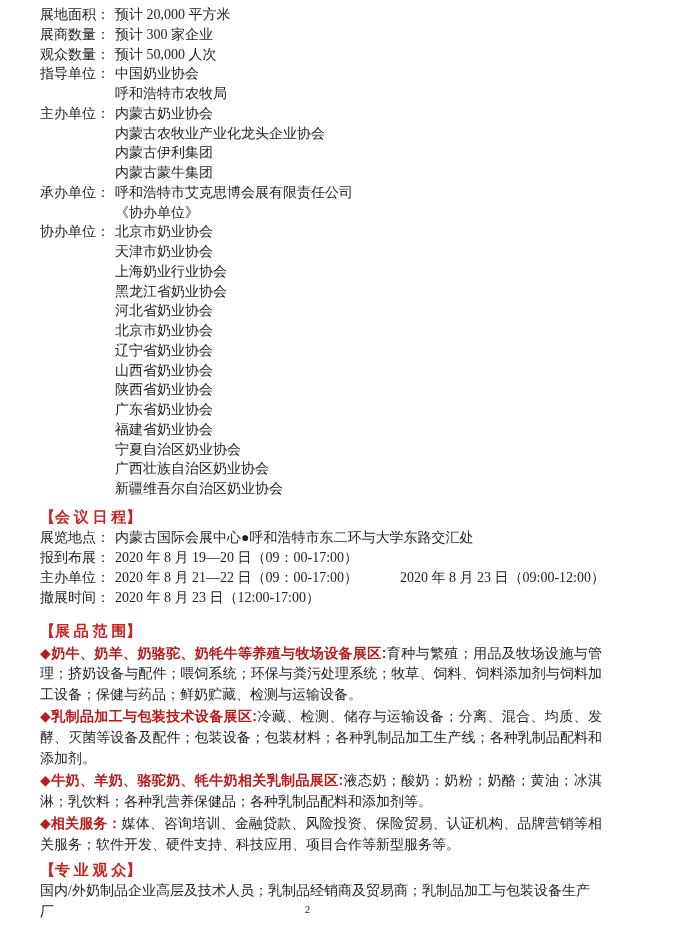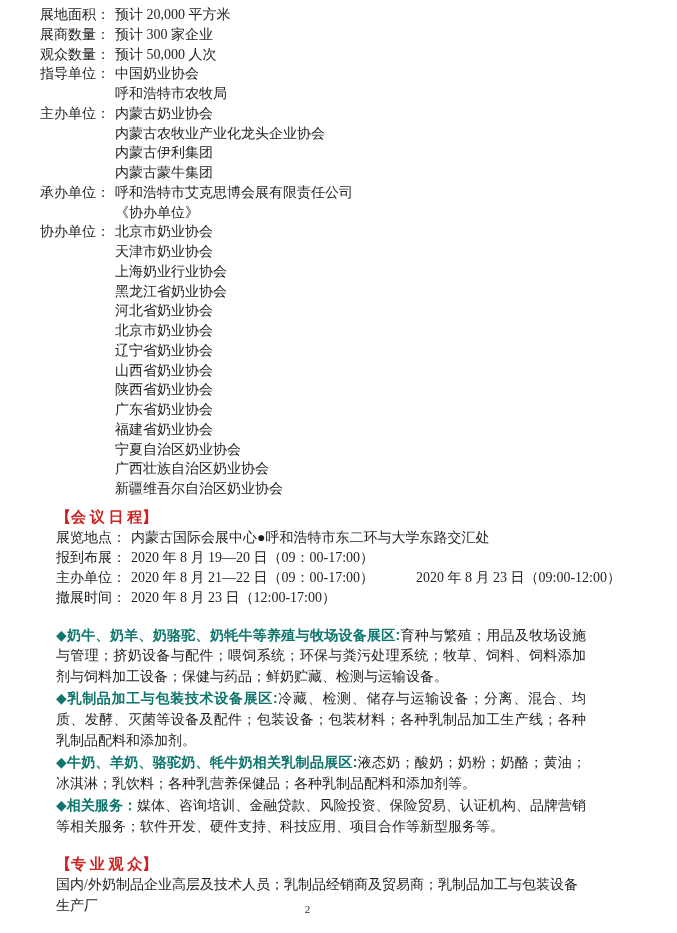--- a/index.html
+++ b/index.html
@@ -5,35 +5,35 @@
   :root{ --red:#ce2121; --ink:#1f1f1f; }
   html,body{margin:0;padding:0;background:#ffffff;}
   .doc{
     width:615px;height:933px;box-sizing:border-box;position:relative;overflow:hidden;
     background:#ffffff;padding:5px 13px 0 40px;
     font-family:"Liberation Serif","DejaVu Serif",serif;
     font-size:14px;line-height:19.75px;color:var(--ink);
   }
   .info-line{white-space:nowrap;}
   .info-label{display:inline-block;width:75px;}
-  .sec{margin:16px;}
+  .sec{margin:0;}
   .sec-title{
     margin:0;font-size:15px;font-weight:700;color:var(--red);
     line-height:21px;font-family:"Liberation Serif","DejaVu Serif",serif;
   }
   #schedule-sec{margin-top:8px;}
   #exhibits-sec .sec-title{margin-bottom:1px;}
   #schedule-rows .info-line{line-height:20.2px;}
   #exhibits-sec{margin-top:12px;}
   #audience-sec{margin-top:4px;}
   .para{margin:0;text-align:justify;line-height:20.9px;}
   #audience-sec .para{text-align:left;}
   .lead{
     font-family:"Liberation Sans","DejaVu Sans",sans-serif;
-    font-weight:700;color:#0f766e;
+    font-weight:700;color:#b91c1c;
   }
   .sched-gap{display:inline-block;width:42px;}
   .page-number{
     position:absolute;left:0;right:0;bottom:17px;text-align:center;
     font-size:11px;line-height:14px;color:#2b2b2b;
   }
 </style>
 </head>
 <body>
 
@@ -71,20 +71,21 @@
     <h2 class="sec-title">【会 议 日 程】</h2>
     <div id="schedule-rows">
         <div class="info-line"><span class="info-label">展览地点：</span><span>内蒙古国际会展中心●呼和浩特市东二环与大学东路交汇处</span></div>
         <div class="info-line"><span class="info-label">报到布展：</span><span>2020 年 8 月 19—20 日（09：00-17:00）</span></div>
         <div class="info-line"><span class="info-label">主办单位：</span><span>2020 年 8 月 21—22 日（09：00-17:00）</span><span class="sched-gap"></span><span>2020 年 8 月 23 日（09:00-12:00）</span></div>
         <div class="info-line"><span class="info-label">撤展时间：</span><span>2020 年 8 月 23 日（12:00-17:00）</span></div>
       </div>
   </section>
 
   <section class="sec" id="exhibits-sec">
+    <h2 class="sec-title">【展 品 范 围】</h2>
     <div id="exhibit-items">
         <p class="para"><span class="lead">◆奶牛、奶羊、奶骆驼、奶牦牛等养殖与牧场设备展区:</span><span>育种与繁殖；用品及牧场设施与管理；挤奶设备与配件；喂饲系统；环保与粪污处理系统；牧草、饲料、饲料添加剂与饲料加工设备；保健与药品；鲜奶贮藏、检测与运输设备。</span></p>
         <p class="para"><span class="lead">◆乳制品加工与包装技术设备展区:</span><span>冷藏、检测、储存与运输设备；分离、混合、均质、发酵、灭菌等设备及配件；包装设备；包装材料；各种乳制品加工生产线；各种乳制品配料和添加剂。</span></p>
         <p class="para"><span class="lead">◆牛奶、羊奶、骆驼奶、牦牛奶相关乳制品展区:</span><span>液态奶；酸奶；奶粉；奶酪；黄油；冰淇淋；乳饮料；各种乳营养保健品；各种乳制品配料和添加剂等。</span></p>
         <p class="para"><span class="lead">◆相关服务：</span><span>媒体、咨询培训、金融贷款、风险投资、保险贸易、认证机构、品牌营销等相关服务；软件开发、硬件支持、科技应用、项目合作等新型服务等。</span></p>
       </div>
   </section>
 
   <section class="sec" id="audience-sec">
     <h2 class="sec-title">【专 业 观 众】</h2>

